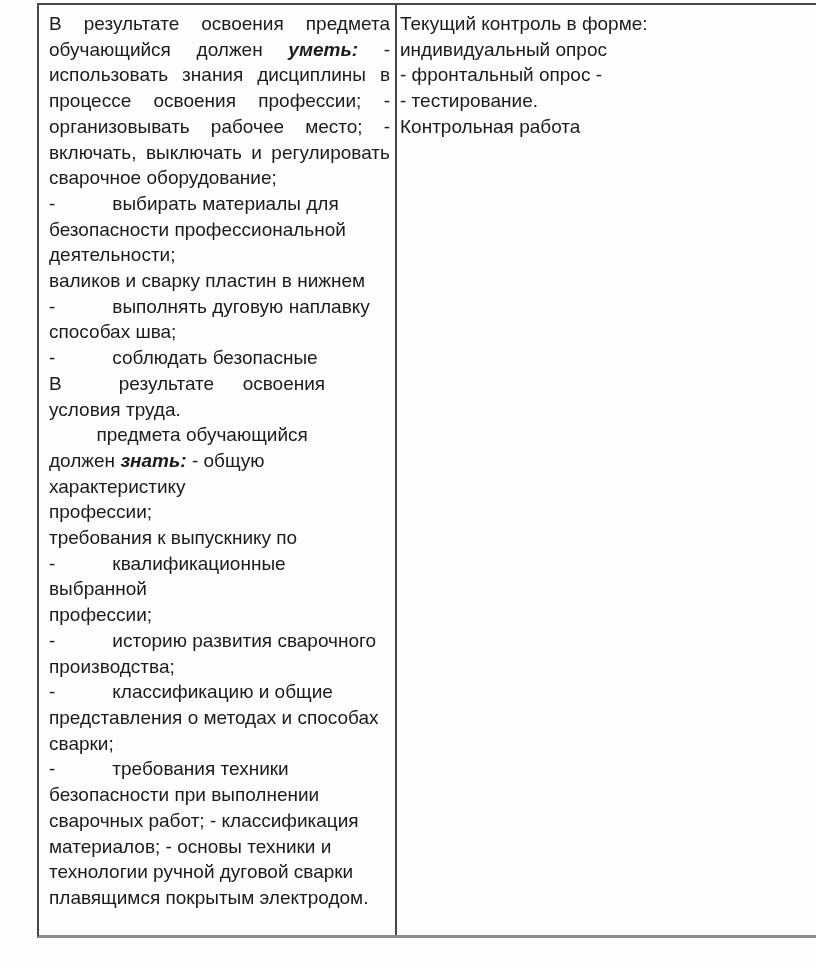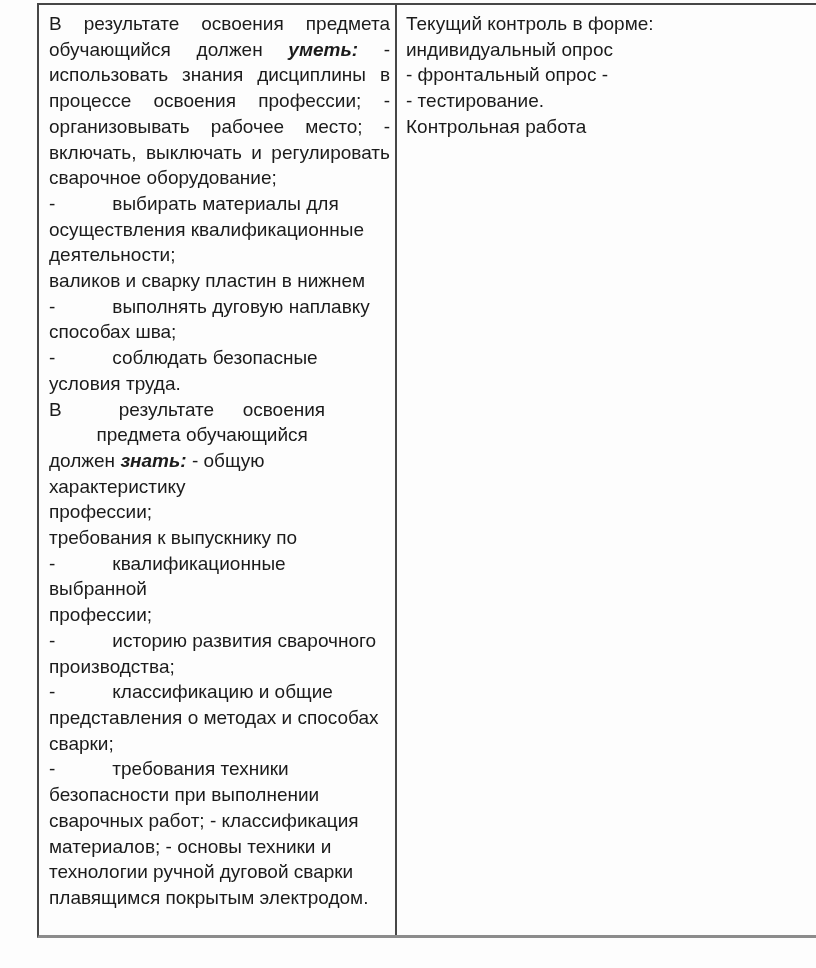--- a/index.html
+++ b/index.html
@@ -31,21 +31,21 @@
     box-sizing: border-box;
     overflow: hidden;
   }
   .cell.left {
     width: 358px;
     border-right: 2px solid #474747;
     padding: 6px 5px 0 10px;
   }
   .cell.right {
     flex: 1;
-    padding: 6px 8px 0 9px;
+    padding: 6px 8px 0 3px;
   }
   .line {
     font-size: 19px;
     line-height: 25.7px;
     min-height: 25.7px;
     white-space: pre-wrap;
   }
   .line.j {
     display: flex;
     justify-content: space-between;
@@ -92,28 +92,28 @@
         <span>-</span>
       </div>
       <div class="line j">
         <span>включать,</span>
         <span>выключать</span>
         <span>и</span>
         <span>регулировать</span>
       </div>
       <div class="line">сварочное оборудование;</div>
       <div class="line">-   выбирать материалы для</div>
-      <div class="line">осуществления квалификационные</div>
+      <div class="line">безопасности профессиональной</div>
       <div class="line">деятельности;</div>
       <div class="line">валиков и сварку пластин в нижнем</div>
       <div class="line">-   выполнять дуговую наплавку</div>
       <div class="line">способах шва;</div>
       <div class="line">-   соблюдать безопасные</div>
+      <div class="line">В   результате  освоения</div>
       <div class="line">условия труда.</div>
-      <div class="line">В   результате  освоения</div>
       <div class="line">   предмета обучающийся</div>
       <div class="line">должен <span class="bi">знать:</span> - общую</div>
       <div class="line">характеристику</div>
       <div class="line">профессии;</div>
       <div class="line">требования к выпускнику по</div>
       <div class="line">-   квалификационные</div>
       <div class="line">выбранной</div>
       <div class="line">профессии;</div>
       <div class="line">-   историю развития сварочного</div>
       <div class="line">производства;</div>

